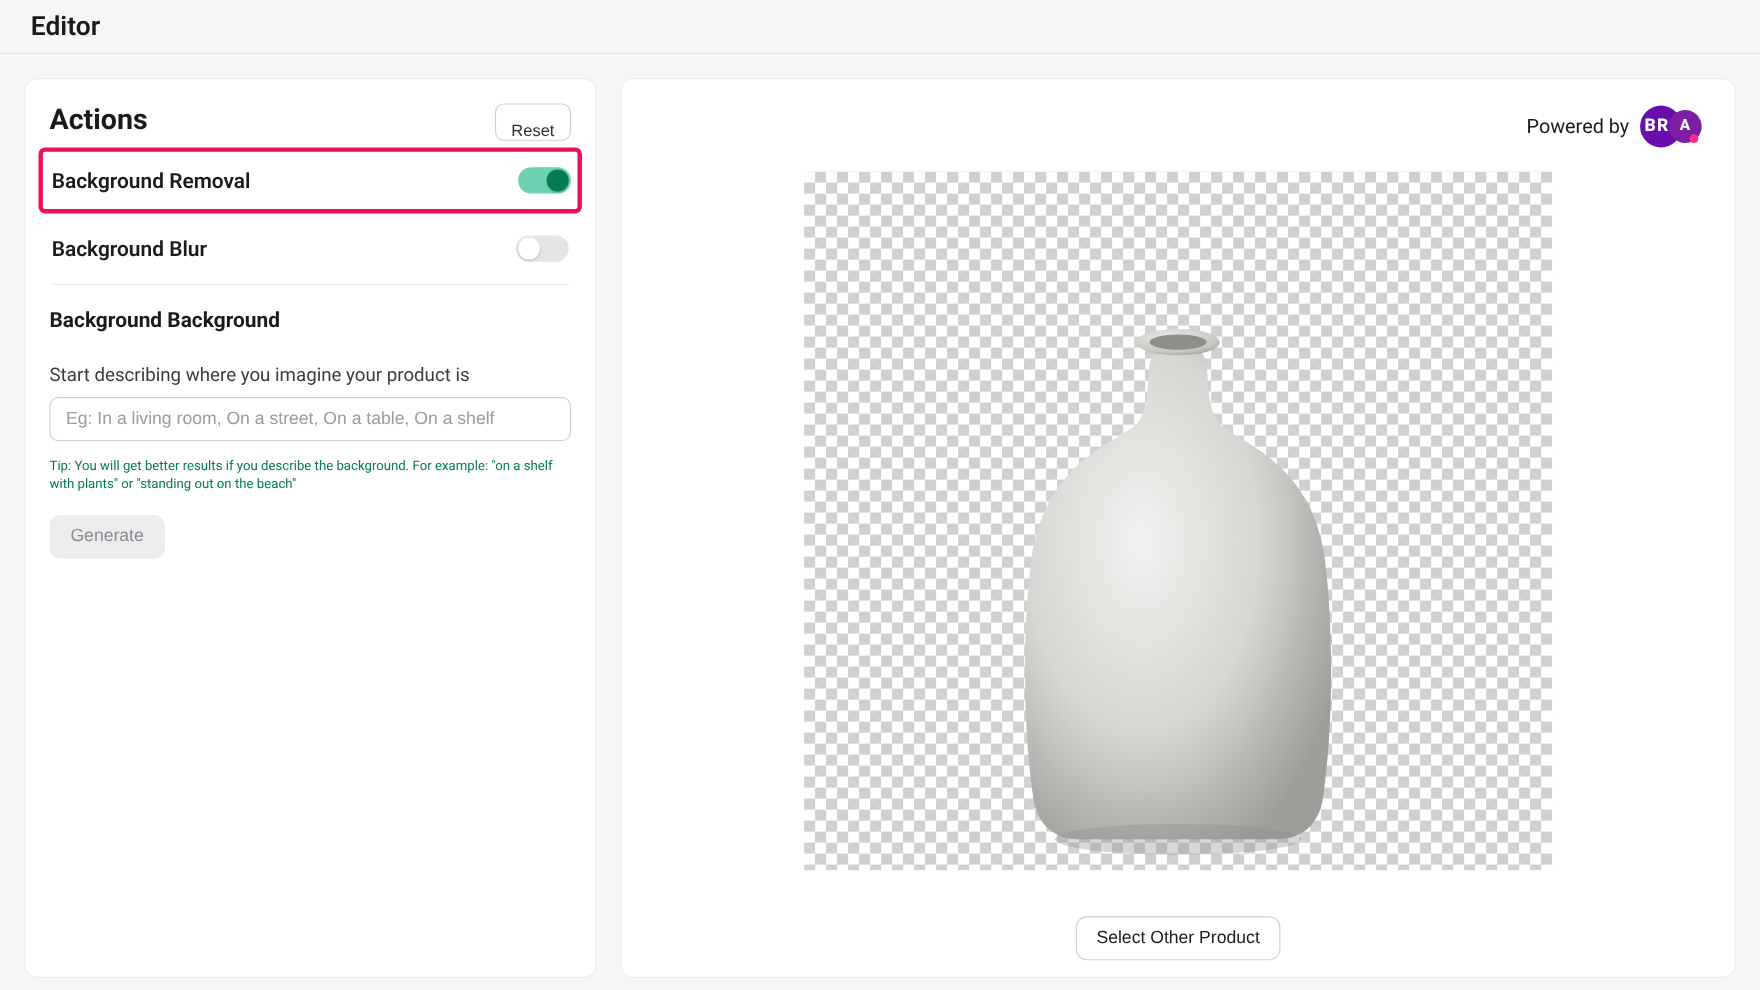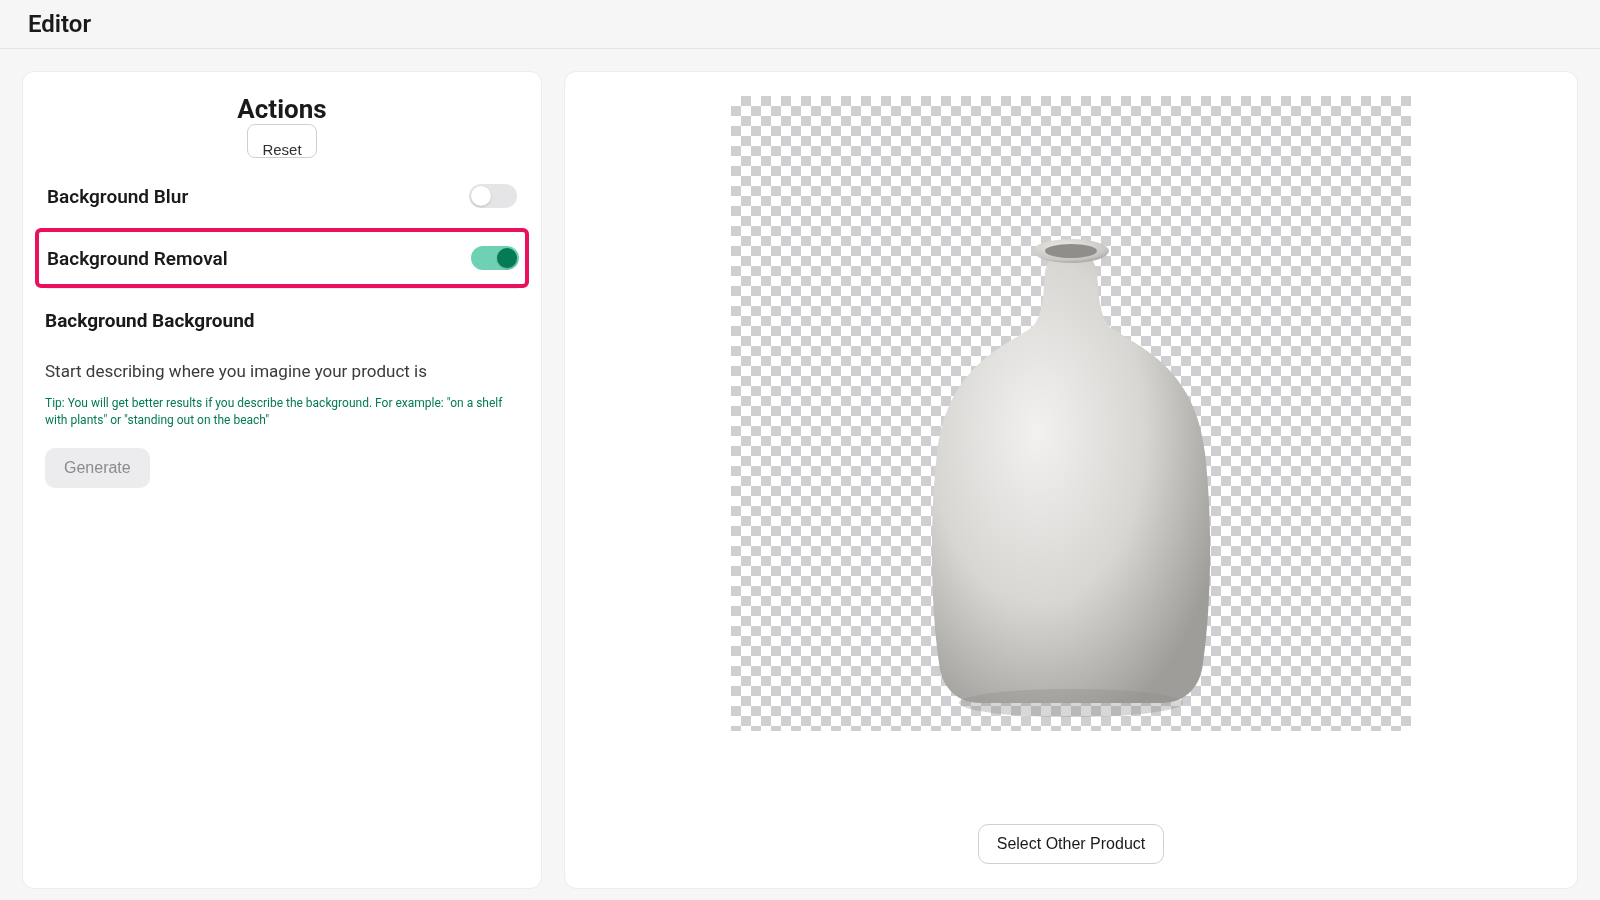--- a/index.html
+++ b/index.html
@@ -13,21 +13,21 @@
   .btn-outline { background:#fff; border:1px solid #cfcfd2; color:#1a1a1a; }
   .btn-outline-sm { background:#fff; border:1px solid #cfcfd2; color:#303030; height:34px; padding:16px 14px; font-size:15px; border-radius:8px; }
   .btn-primary { background:#047a55; color:#fff; }
   .btn-disabled { background:#ececee; color:#8a8a8f; cursor:default; }
   
   .layout { display:flex; gap:22px; padding:22px 22px 0 22px; height: calc(900px - 60px); }
   .panel { background:#fff; border-radius:12px; border:1px solid #ececee; }
   .panel-left { width: 520px; padding: 22px 22px 24px 22px; position:relative; }
   .panel-right { flex:1; padding: 24px 26px 24px 26px; display:flex; flex-direction:column; }
   
-  .actions-header { display:flex; align-items:center; justify-content:space-between; margin-bottom: 6px; flex-direction: column; }
+  .actions-header { display:flex; justify-content:space-between; margin-bottom: 6px; }
   .actions-title { font-size: 26px; font-weight: 700; }
   .action-row { display:flex; align-items:center; justify-content:space-between; padding: 20px 2px; }
   .action-row.highlight { border:4px solid #e9105e; border-radius:6px; padding: 14px 6px 14px 8px; margin-left:-10px; margin-right:-10px; }
   .action-label { font-size: 19px; font-weight: 600; color:#1a1a1a; }
   .divider { height:1px; background:#ececee; margin: 0 2px; }
   .toggle { position:relative; width:48px; height:24px; border-radius:20px; background:#e5e5e7; cursor:pointer; }
   .toggle .knob { position:absolute; top:2px; left:2px; width:20px; height:20px; border-radius:50%; background:#fff; box-shadow:0 1px 2px rgba(0,0,0,.2); transition:left .15s; }
   .toggle.on { background:#6fd1b3; }
   .toggle.on .knob { left:26px; background:#047a55; }
   .section-title { font-size: 19px; font-weight:700; margin-top: 20px; }
@@ -64,45 +64,56 @@
 </div>
 
 <div class="layout">
 
   <div class="panel panel-left">
     <div class="actions-header">
       <div class="actions-title">Actions</div>
       <button class="btn-outline-sm">Reset</button>
     </div>
 
-    <div class="action-row">
-      <div class="action-label">Background Blur</div>
-      <div class="toggle">
+    <div class="action-row highlight">
+      <div class="action-label">Background Removal</div>
+      <div class="toggle on">
           <div class="knob"></div>
         </div>
     </div>
 
-    <div class="action-row highlight">
-      <div class="action-label">Background Removal</div>
-      <div class="toggle on">
+    <div class="action-row">
+      <div class="action-label">Background Blur</div>
+      <div class="toggle">
           <div class="knob"></div>
         </div>
     </div>
 
     <div class="divider"></div>
 
     <div class="section-title">Background Background</div>
     <div class="field-label">Start describing where you imagine your product is</div>
+    <input class="text-input" type="text" placeholder="Eg: In a living room, On a street, On a table, On a shelf" style="">
     <div class="tip">Tip: You will get better results if you describe the background. For example: "on a shelf with plants" or "standing out on the beach"</div>
     <div class="generate-wrap">
       <button class="btn btn-disabled">Generate</button>
     </div>
   </div>
 
   <div class="panel panel-right">
+    <div class="powered-row">
+      <span class="powered-text">Powered by</span>
+      <span class="bria-logo">
+        <span class="c1"></span>
+          <span class="c2"></span>
+        <span class="txt">BR</span>
+          <span class="txt2">A</span>
+          <span class="dot"></span>
+      </span>
+    </div>
 
     <div class="preview-wrap">
       <div class="checkerboard">
         <svg class="product-svg" viewBox="0 0 420 560">
           <defs>
             <radialGradient id="bodyGrad" cx="38%" cy="40%" r="70%">
               <stop offset="0%" stop-color="#f2f1ef"></stop>
               <stop offset="55%" stop-color="#d7d6d3"></stop>
               <stop offset="100%" stop-color="#9e9d9a"></stop>
             </radialGradient>

